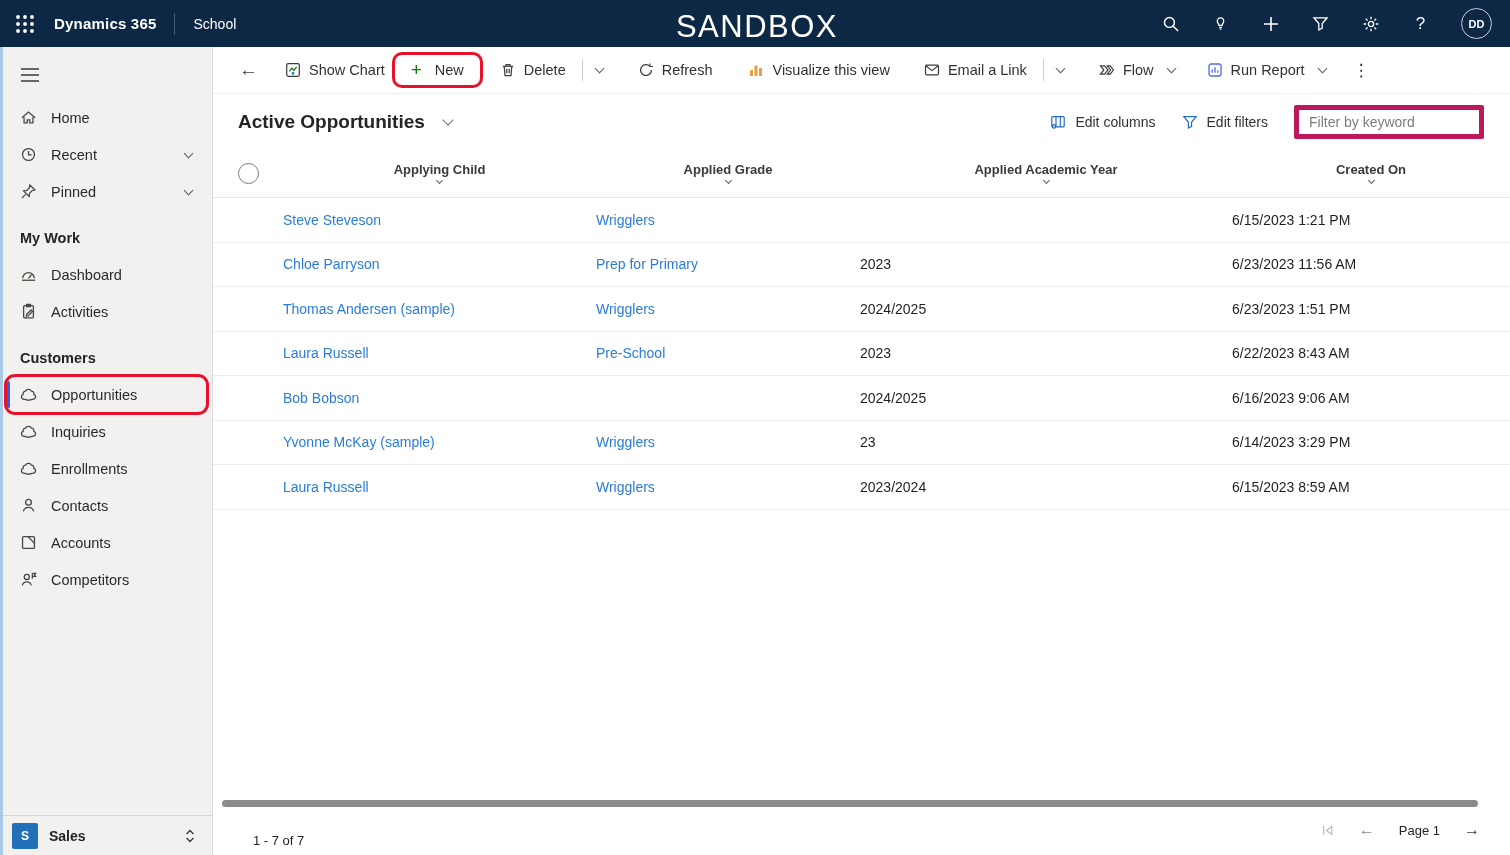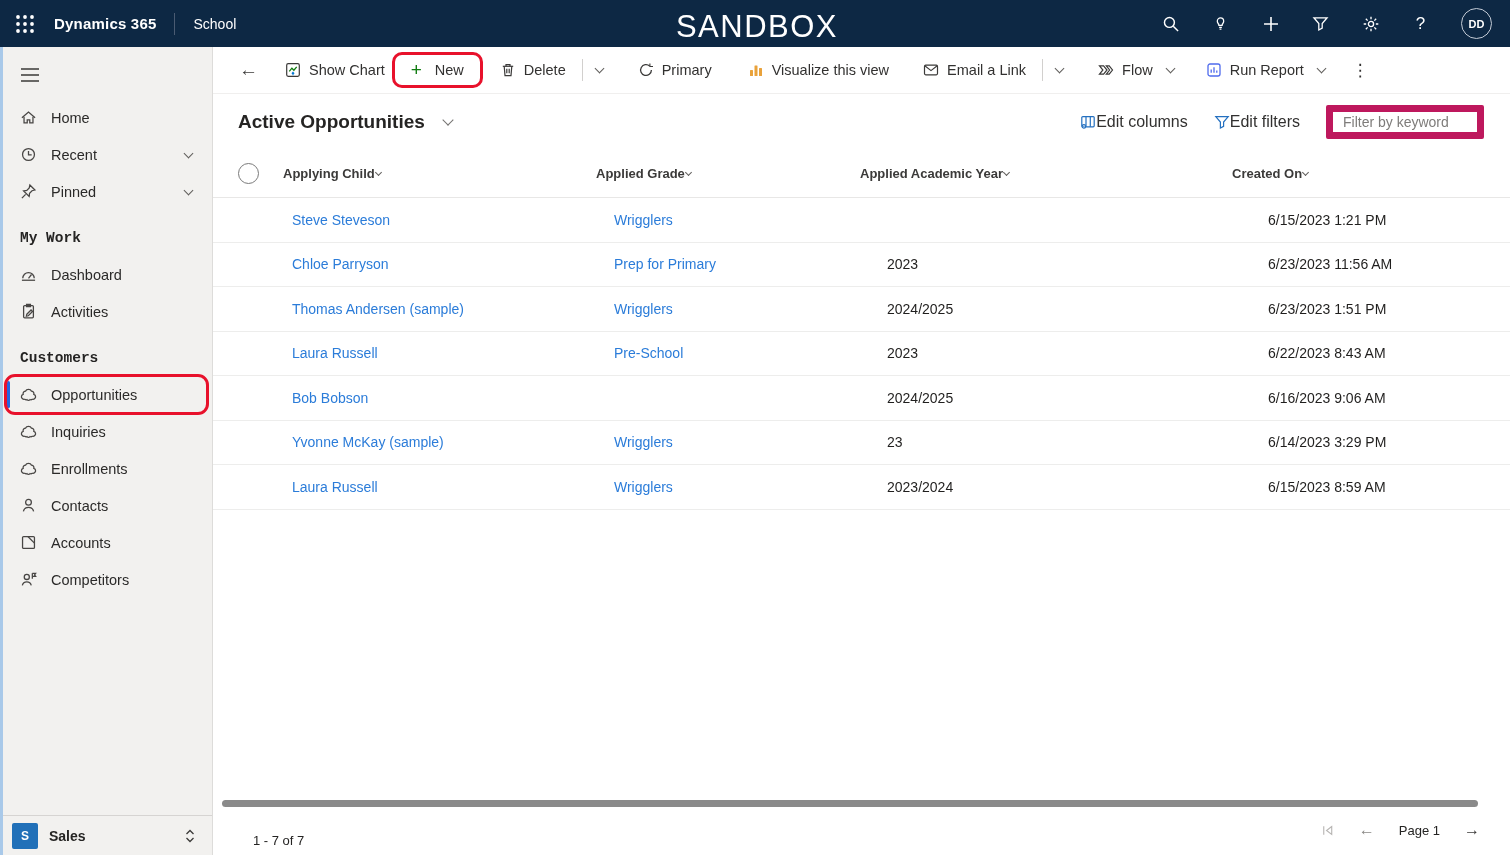--- a/index.html
+++ b/index.html
@@ -23,21 +23,21 @@
   
   .main { flex:1; display:flex; min-height:0; }
 
   
   .sidebar { width:213px; flex:0 0 213px; background:#f2f1ef; border-left:3px solid #a9c9e9; border-right:1px solid #dddcda; display:flex; flex-direction:column; }
   .side-scroll { flex:1; overflow:hidden; padding-top:10px; }
   .hamburger { width:20px; height:16px; margin:10px 0 16px 17px; cursor:pointer; }
   .nav-item { height:37px; display:flex; align-items:center; gap:14px; padding-left:17px; font-size:14.5px; color:#2b2a29; cursor:pointer; position:relative; }
   .nav-item .nav-ic { width:17px; height:17px; flex:0 0 17px; display:flex; align-items:center; }
   .nav-item .nav-chev { margin-left:auto; margin-right:20px; }
-  .section-title { font-size:14.5px; font-weight:bold; color:#252423; padding:20px 0 10px 17px;font-family:Liberation Mono, monospace; }
+  .section-title { font-size:14.5px; font-weight:bold; color:#252423; padding:20px 0 10px 17px; }
   .sel-bar { position:absolute; left:4px; top:5px; bottom:5px; width:3px; background:#2266e3; border-radius:2px; }
   .red-box-side { position:absolute; left:1px; right:3px; top:-2px; bottom:-2px; border:3px solid #e8112b; border-radius:11px; pointer-events:none; }
   .side-footer { flex:0 0 40px; border-top:1px solid #d6d4d2; display:flex; align-items:center; padding-left:9px; gap:11px; background:#f2f1ef; }
   .area-square { width:26px; height:26px; background:#2170b8; border-radius:2px; color:#fff; font-size:12px; font-weight:bold; display:flex; align-items:center; justify-content:center; }
   .area-label { font-size:14px; font-weight:bold; color:#252423; }
   .area-switch { margin-left:auto; margin-right:16px; cursor:pointer; }
 
   
   .content { flex:1; display:flex; flex-direction:column; background:#fff; min-width:0; }
 
@@ -49,31 +49,31 @@
   .chev { display:inline-block; width:7px; height:7px; border-right:1.5px solid #605e5c; border-bottom:1.5px solid #605e5c; transform:rotate(45deg); margin-bottom:3px; }
   .chev-btn { padding:6px 10px; cursor:pointer; }
   .more-dots { font-size:17px; color:#323130; padding:0 14px; cursor:pointer; letter-spacing:0; }
   .red-box-cmd { position:absolute; left:-6px; right:-6px; top:-4px; bottom:-4px; border:3px solid #e8112b; border-radius:10px; pointer-events:none; }
   .plus-green { color:#107c10; font-size:19px; font-weight:400; line-height:14px; }
 
   .viewheader { flex:0 0 55px; display:flex; align-items:center; padding:0 26px 0 25px; }
   .view-title { font-size:19px; font-weight:bold; color:#252423; display:flex; align-items:center; gap:19px; cursor:pointer; }
   .view-title .chev { width:8px; height:8px; border-color:#757371; }
   .vh-right { margin-left:auto; display:flex; align-items:center; gap:26px; }
-  .vh-btn { display:flex; align-items:center; font-size:16px; color:#323130; cursor:pointer; }
-  .filter-input { width:158px; height:34px; border:7px solid #be185d; border-radius:2px; font-size:14px; padding:0 10px; color:#323130; font-family:"Liberation Sans",sans-serif; }
+  .vh-btn { display:flex; align-items:center; gap:9px; font-size:14px; color:#323130; cursor:pointer; }
+  .filter-input { width:190px; height:34px; border:5px solid #be185d; border-radius:2px; font-size:14px; padding:0 10px; color:#323130; font-family:"Liberation Sans",sans-serif; }
   .filter-input::placeholder { color:#7e7c7a; }
 
   
   .grid-cols { display:grid; grid-template-columns:70px 313px 264px 372px 1fr; align-items:center; }
   .grid-header { flex:0 0 49px; border-bottom:1px solid #e8e7e6; }
-  .col-head { font-size:13px; font-weight:bold; color:#3b3a39; display:flex; align-items:center; gap:1px; cursor:pointer; }
+  .col-head { font-size:13px; font-weight:bold; color:#3b3a39; display:flex; align-items:center; gap:1px; cursor:pointer;flex-direction:column; }
   .col-head .chev { width:5px; height:5px; border-width:1.3px; margin-bottom:2px; }
   .select-all { width:21px; height:21px; border:1.5px solid #7a7a7a; border-radius:50%; margin-left:25px; cursor:pointer; background:#fff; }
-  .grid-row { flex:0 0 44.5px; height:44.5px; border-bottom:1px solid #ededec; cursor:default;gap:9px; }
+  .grid-row { flex:0 0 44.5px; height:44.5px; border-bottom:1px solid #ededec; cursor:default; }
   .cell-link { color:#2b7cd9; font-size:14px; cursor:pointer; text-decoration:none; }
   .cell-text { color:#201f1e; font-size:14px; }
   .filler { flex:1; }
 
   .hscroll-row { flex:0 0 16px; display:flex; align-items:center; padding:0 32px 0 9px; }
   .hscroll { height:7px; background:#8a8a8a; border-radius:4px; width:100%; cursor:pointer; }
 
   .statusbar { flex:0 0 44px; display:flex; align-items:center; padding:0 30px 6px 40px; }
   .rec-count { font-size:13px; color:#252423;margin-top:20px; }
   .paging { margin-left:auto; display:flex; align-items:center; gap:24px; }
@@ -312,21 +312,21 @@
         </div>
         <span class="pipe"></span>
         <span class="chev-btn"><span class="chev"></span></span>
         <div class="cmd" style="margin-left:12px">
           <span class="cmd-ic">
             <svg viewBox="0 0 16 16" width="16" height="16" fill="none" stroke="#3b3a39" stroke-width="1.3">
                 <path d="M13.4 8a5.4 5.4 0 1 1-1.7-3.9"></path>
                 <path d="M11.9 1.4v3.1h3.1" stroke-width="1.1"></path>
               </svg>
           </span>
-          <span>Primary</span>
+          <span>Refresh</span>
         </div>
         <div class="cmd" style="margin-left:10px">
           <span class="cmd-ic">
             <svg viewBox="0 0 16 16" width="16" height="16">
                 <g fill="#e9a23b">
                   <rect x="2" y="8" width="3" height="6" rx="0.5"></rect>
                   <rect x="6.5" y="3.5" width="3" height="10.5" rx="0.5"></rect>
                   <rect x="11" y="6" width="3" height="8" rx="0.5"></rect>
                 </g>
               </svg>

